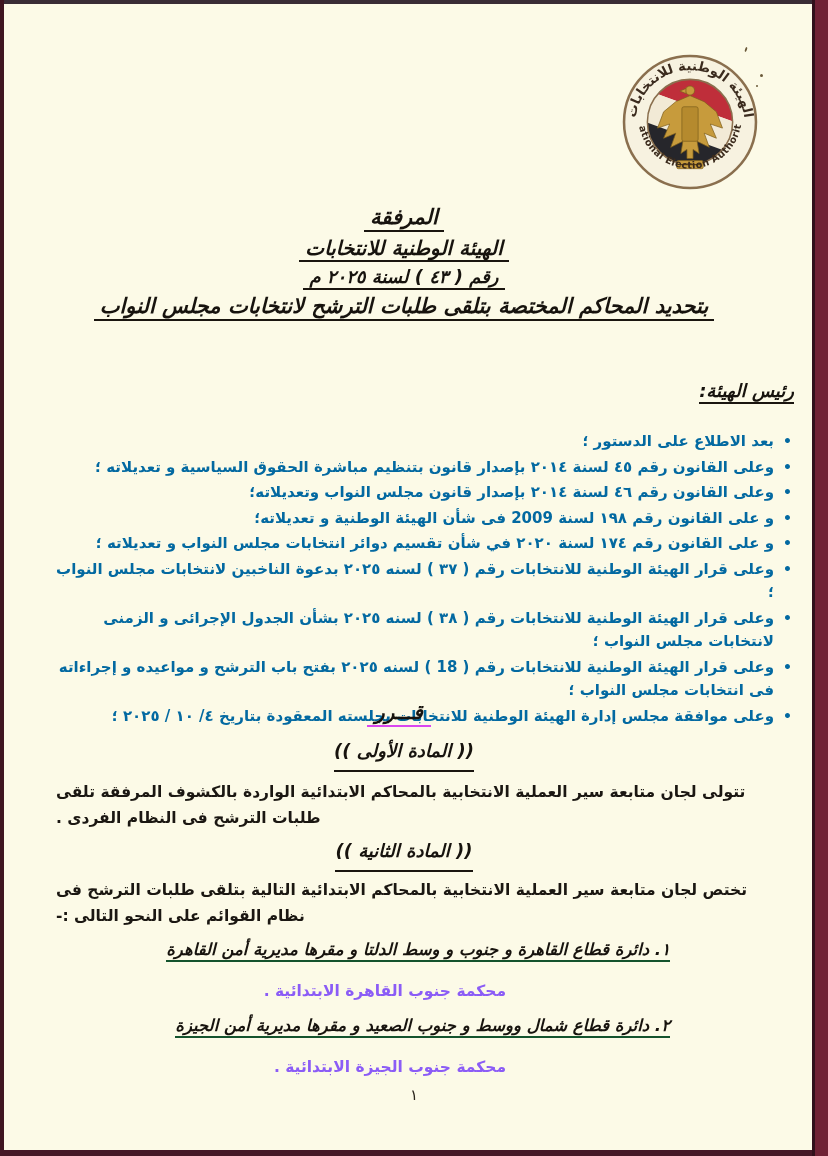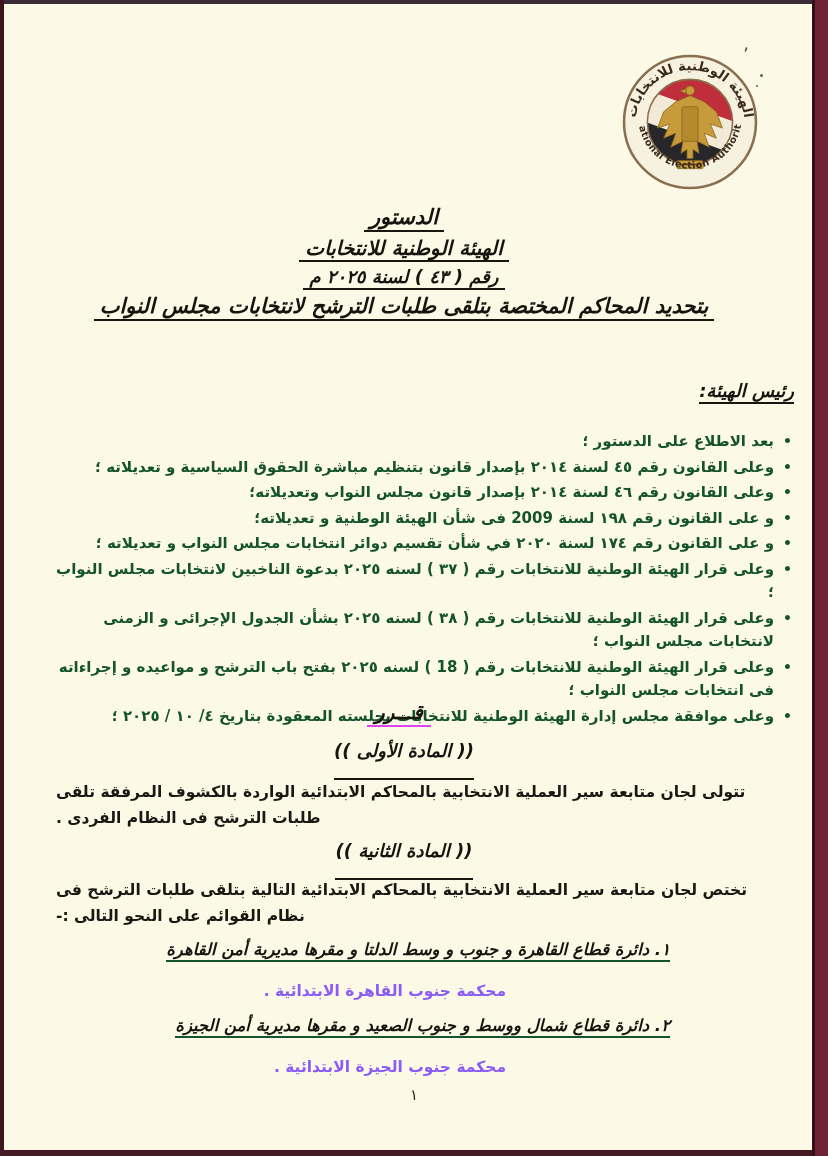--- a/index.html
+++ b/index.html
@@ -34,37 +34,37 @@
 
   
   .rais {
     position:absolute; top:380px; right:34px; direction:rtl;
     font-weight:bold; font-style:italic; font-size:18px;
     border-bottom:2px solid #1a150f; padding-bottom:1px;
   }
   .preamble {
     position:absolute; top:430px; right:34px; left:46px;
     direction:rtl; list-style:none;
-    font-size:15px; font-weight:bold; line-height:23.5px; color:#14532d;
+    font-size:15px; font-weight:bold; line-height:23.5px; color:#0369a1;
   }
   .preamble li { position:relative; padding-right:20px; margin-bottom:2px; text-align:right; }
   .preamble li::before { content:"•"; position:absolute; right:2px; top:0; font-size:14px; }
 
   
   .decree-word {
     position:absolute; top:700px; left:0; right:30px; text-align:center;
   }
   .decree-word span {
     display:inline-block; font-size:20px; font-weight:bold; font-style:italic;
     border-bottom:2px solid #d946ef; padding:0 8px 1px;
   }
   .article-heading { position:absolute; left:0; right:20px; text-align:center; direction:rtl; }
   .article-heading span {
     display:inline-block; font-size:18px; font-weight:bold; font-style:italic;
-    border-bottom:2px solid #1a150f; padding-bottom:17px;
+    border-bottom:2px solid #1a150f; padding-bottom:9px;
   }
   .a1 { top:740px; }
   .a2 { top:840px; }
   .article-body {
     position:absolute; right:36px; left:56px; direction:rtl;
     font-size:15.5px; font-weight:bold; line-height:26px;
     text-align:left; text-indent:38px; color:#1b1712;
   }
   .b1 { top:779px; }
   .b2 { top:877px; }
@@ -134,21 +134,21 @@
       <text font-size="13" font-weight="bold" fill="#3b2b1e" font-family="DejaVu Sans, sans-serif">
         <textPath href="#arcTop" startOffset="50%" text-anchor="middle">الهيئة الوطنية للانتخابات</textPath>
       </text>
       <text font-size="9.6" font-weight="bold" fill="#3a2a1c" letter-spacing="0.4" font-family="DejaVu Sans, sans-serif">
         <textPath href="#arcBottom" startOffset="50%" text-anchor="middle">National Election Authority</textPath>
       </text>
     </svg>
   </div>
 
   <div class="title-block">
-    <div class="row"><span class="title-line t1">الدستور</span></div>
+    <div class="row"><span class="title-line t1">المرفقة</span></div>
     <div class="row"><span class="title-line t2">الهيئة الوطنية للانتخابات</span></div>
     <div class="row"><span class="title-line t3">رقم ( ٤٣ ) لسنة ٢٠٢٥ م</span></div>
     <div class="row"><span class="title-line t4">بتحديد المحاكم المختصة بتلقى طلبات الترشح لانتخابات مجلس النواب</span></div>
   </div>
 
   <div class="rais">رئيس الهيئة:</div>
 
   <ul class="preamble">
     <li>بعد الاطلاع على الدستور ؛</li>
     <li>وعلى القانون رقم ٤٥ لسنة ٢٠١٤ بإصدار قانون بتنظيم مباشرة الحقوق السياسية و تعديلاته ؛</li>

